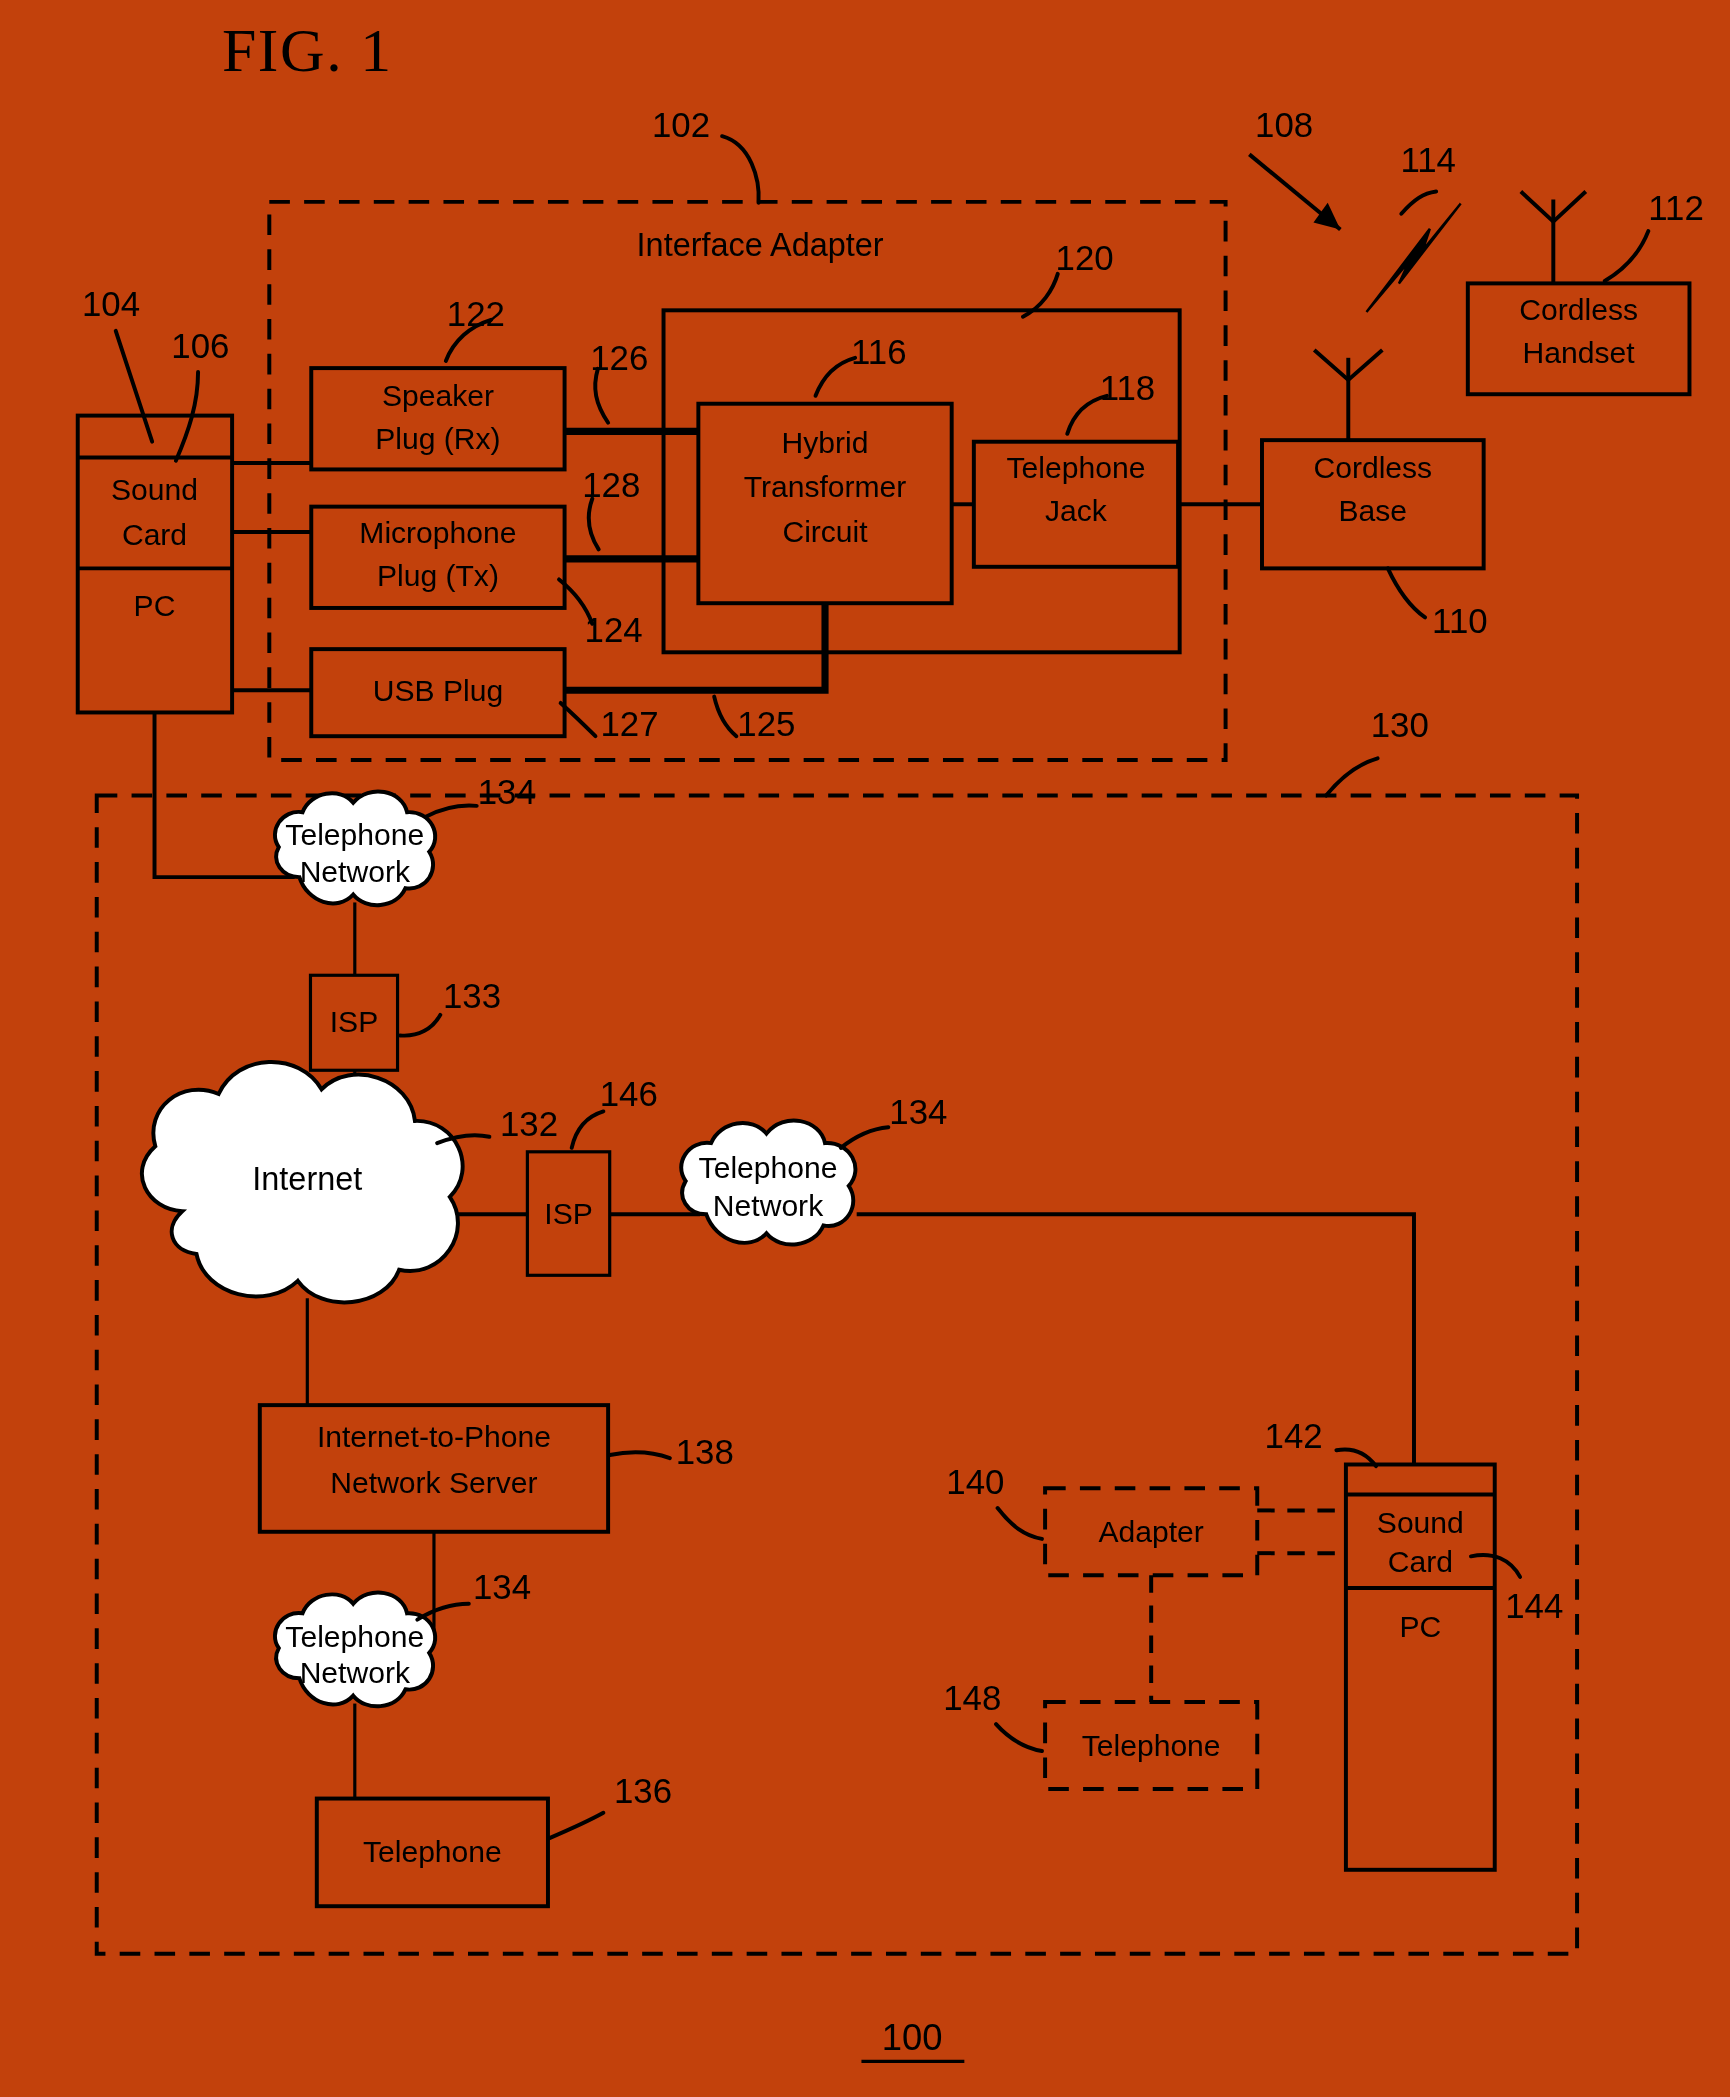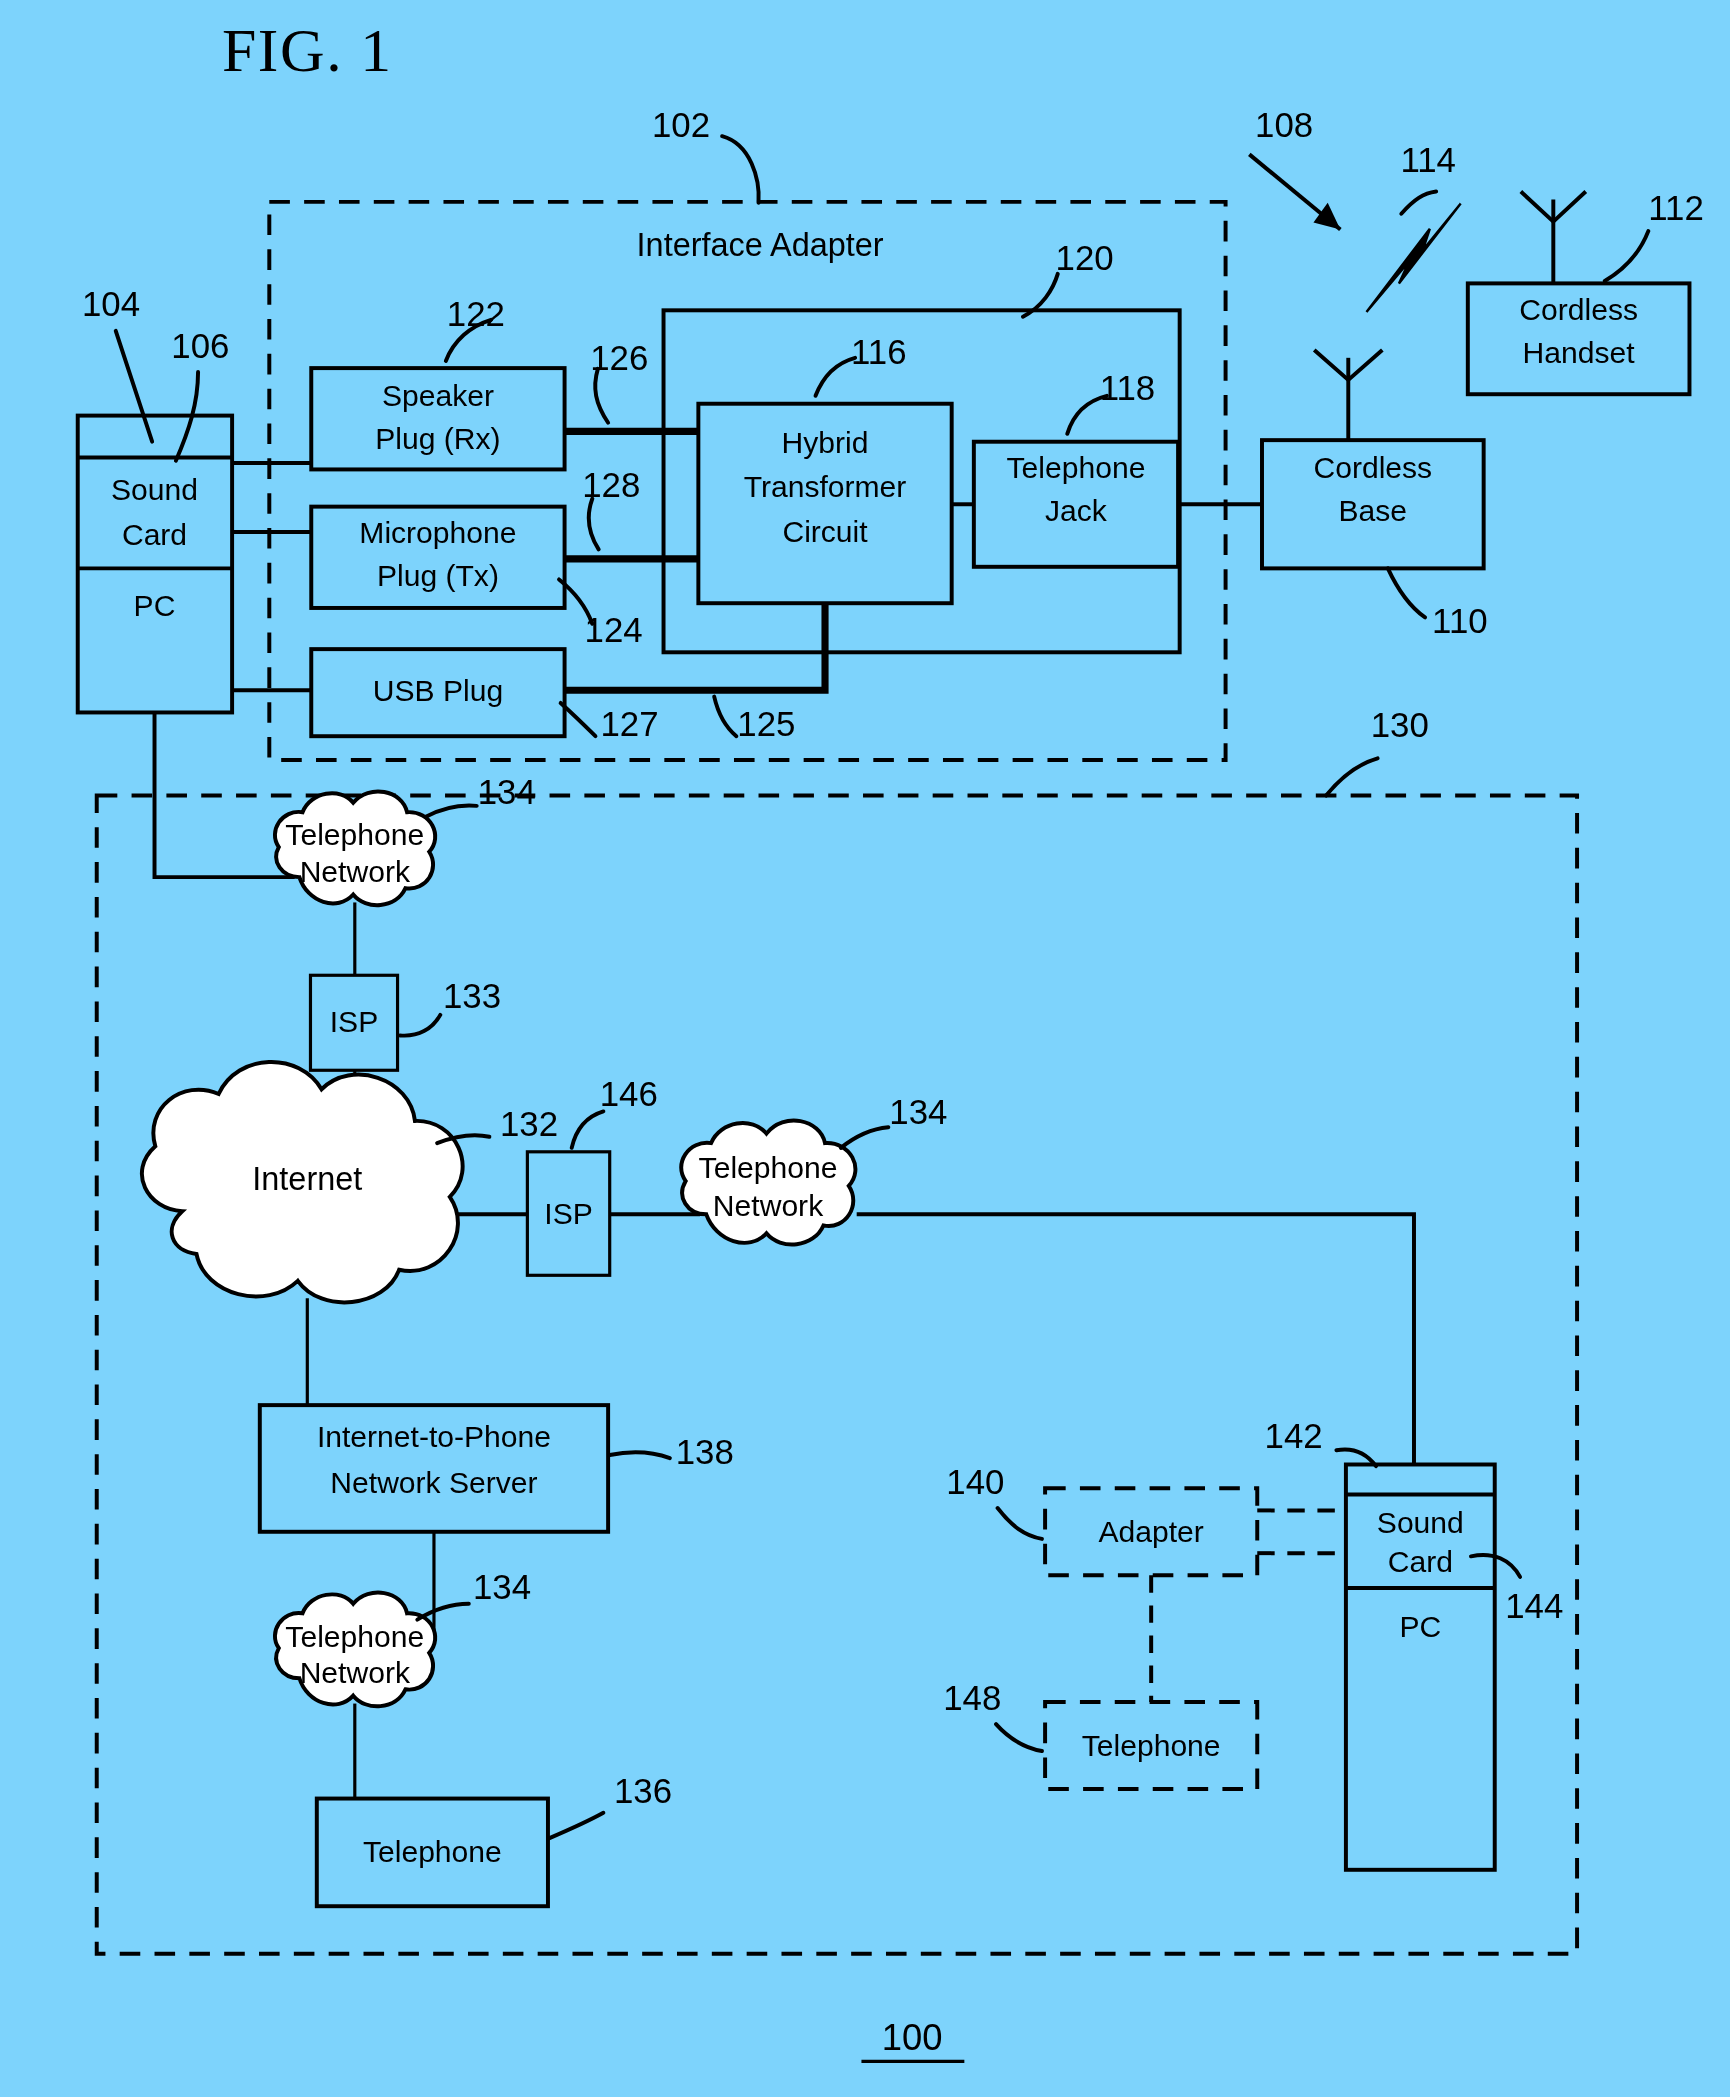--- a/index.html
+++ b/index.html
@@ -4,21 +4,21 @@
 <style>
   html, body {
     margin: 0;
     padding: 0;
     background: #ffffff;
   }
   #figure-root {
     position: relative;
     width: 1730px;
     height: 2097px;
-    background: #7dd3fc;
+    background: #c2410c;
     font-family: "Liberation Sans", sans-serif;
     overflow: hidden;
   }
   svg#figure-canvas {
     position: absolute;
     left: 0;
     top: 0;
     width: 1730px;
     height: 2097px;
   }

